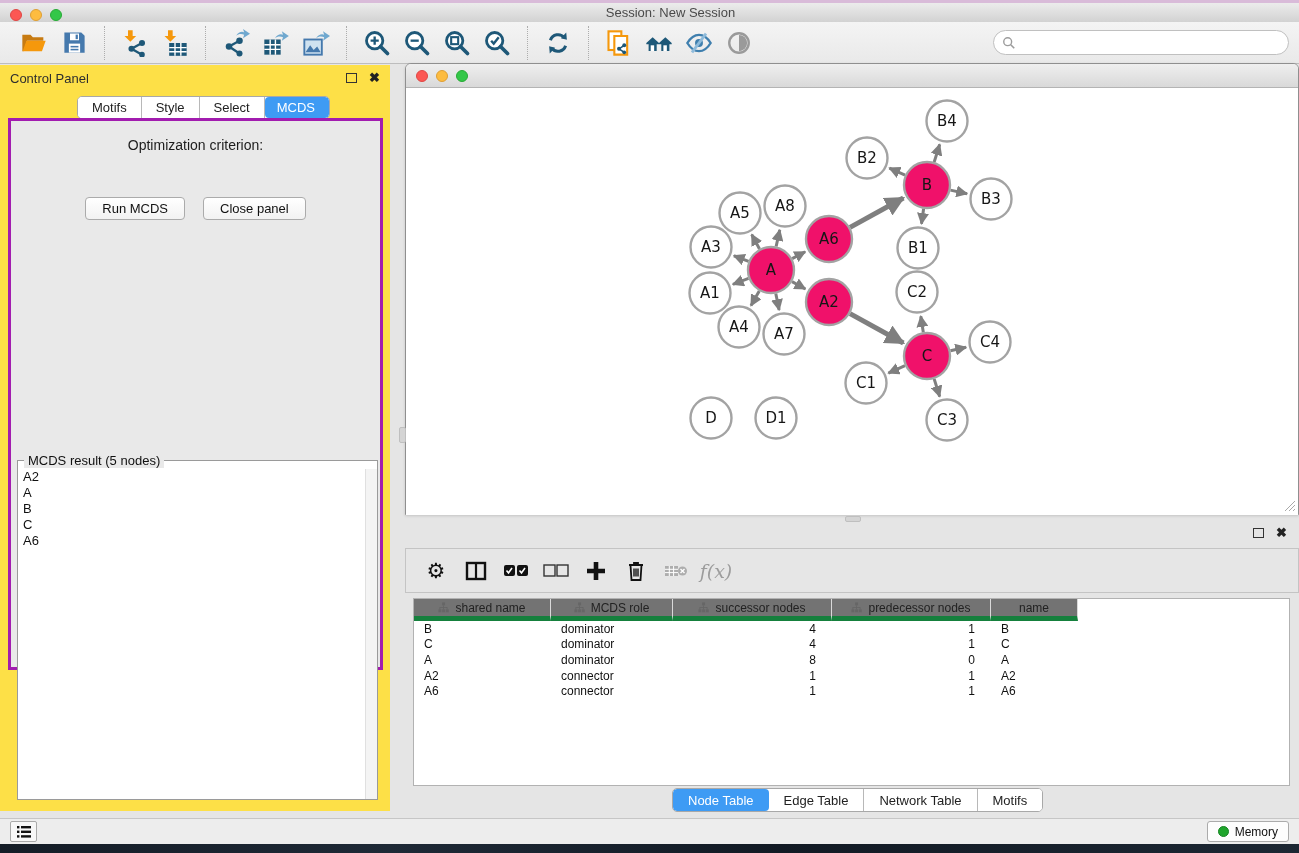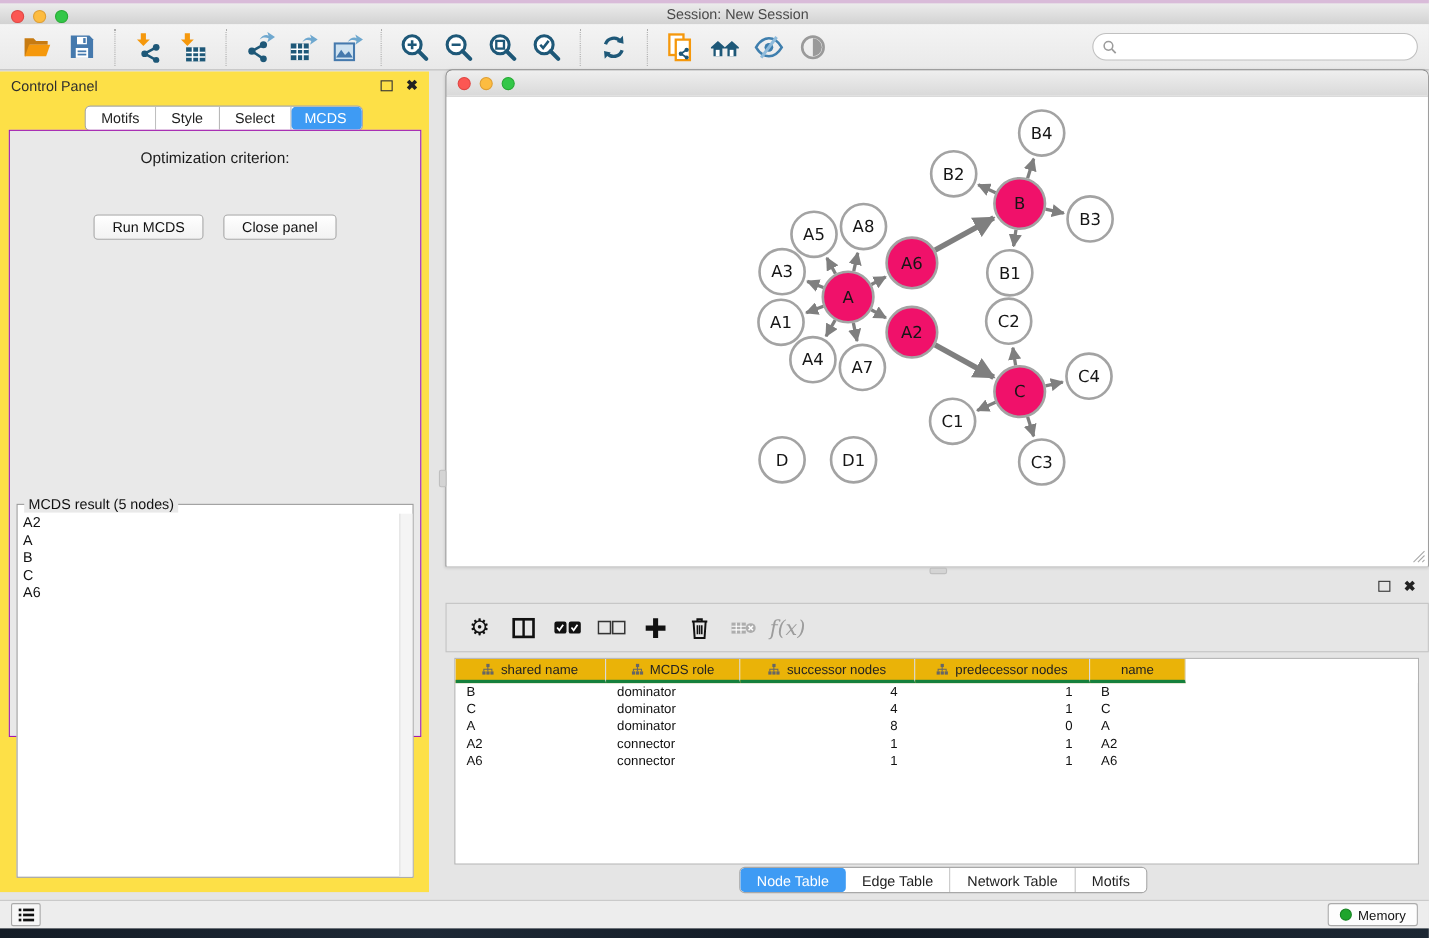--- a/index.html
+++ b/index.html
@@ -31,21 +31,21 @@
   
   .control-panel { position:absolute; left:0; top:65px; width:390px; height:746px; background:#fde047; }
   .panel-head { height:26px; display:flex; align-items:center; padding:0 10px; }
   .panel-head .ph-title { font-size:13px; color:#2E2E2E; flex:1; }
   .float-ico { width:11px; height:10px; border:1.6px solid #333; margin-right:12px; }
   .close-ico { font-size:13px; font-weight:bold; color:#222; line-height:10px; }
   .ctl-tabs { position:absolute; left:77px; top:31px; display:flex; border:1px solid #A8A8A8; border-radius:5px; background:#fff; overflow:hidden; }
   .seg { height:21px; display:flex; align-items:center; justify-content:center; font-size:13px; color:#222; background:#fff; border-right:1px solid #B8B8B8; padding:0 14px; }
   .seg:last-child { border-right:none; }
   .seg.active { background:#3E9BF4; color:#fff; border-radius:4px; border-right:none;padding-left:12px; }
-  .ctl-body { position:absolute; left:8px; top:53px; width:375px; height:552px; background:#E9E9E9; border:1px solid #a21caf; }
+  .ctl-body { position:absolute; left:8px; top:53px; width:375px; height:552px; background:#E9E9E9; border:3px solid #a21caf; }
   .opt-label { text-align:center; margin-top:16px; font-size:14px; color:#1C1C1C; }
   .dropdown { position:absolute; left:34px; top:42px; width:306px; height:23px; background:#fff;
     border:1px solid #ABABAB; border-radius:4px; display:flex; align-items:center; }
   .dropdown .dd-text { flex:1; font-size:13px; color:#111; padding-left:8px; white-space:nowrap; overflow:hidden; }
   .dd-stepper { width:19px; height:23px; margin:-1px; background:linear-gradient(#59AAF7,#2D85E8); border-radius:0 4px 4px 0;
     display:flex; flex-direction:column; align-items:center; justify-content:center; color:#fff; }
   .dd-stepper span { font-size:7px; line-height:6px; }
   .btn-row { position:absolute; left:0; top:76px; width:100%; display:flex; justify-content:center; gap:18px; }
   .pushbtn { height:23px; background:linear-gradient(#FFFFFF,#F2F2F2); border:1px solid #ABABAB; border-radius:4px;
     font-size:13px; color:#111; padding:0 16px; display:flex; align-items:center; }
@@ -70,21 +70,21 @@
   
   .table-panel { position:absolute; left:405px; top:520px; width:894px; height:295px; }
   .tp-head { height:26px; display:flex; align-items:center; padding:0 12px; }
   .tp-head .ph-title { font-size:13px; color:#0f766e; flex:1;margin-top:47px; }
   .tp-toolbar { position:absolute; left:0px; top:28px; width:894px; height:45px; background:#E6E6E6;
     border:1px solid #C4C4C4; display:flex; align-items:center; padding-left:12px; gap:4px; }
   .tp-toolbar .icon-btn { width:36px; }
   .fx { font-family:"DejaVu Serif", serif; font-style:italic; font-size:19px; color:#9C9C9C; }
   .tbl { position:absolute; left:8px; top:78px; width:877px; height:188px; background:#fff; border:1px solid #B2B2B2; overflow:hidden; }
   .thead { display:flex; height:22px; }
-  .th { background:#eab308; border-right:1px solid #D9D9D9; border-bottom:3px solid #15803d;
+  .th { background:#737373; border-right:1px solid #D9D9D9; border-bottom:5px solid #15803d;
     display:flex; align-items:center; justify-content:center; gap:6px; font-size:12px; color:#222; }
   .th.filler { background:#fff; border-right:none; border-bottom:none; flex:1; }
   .tr { display:flex; height:15.6px; align-items:center; }
   .td { font-size:12px; color:#111; white-space:nowrap; overflow:hidden; }
   .td.num { text-align:right; }
   .col-icon { flex:0 0 auto; }
 
   .bottom-tabs { position:absolute; left:267px; top:268px; display:flex; border:1px solid #A8A8A8; border-radius:5px; background:#fff; overflow:hidden; }
   .bottom-tabs .seg { padding:0 15px; height:22px; }
 

